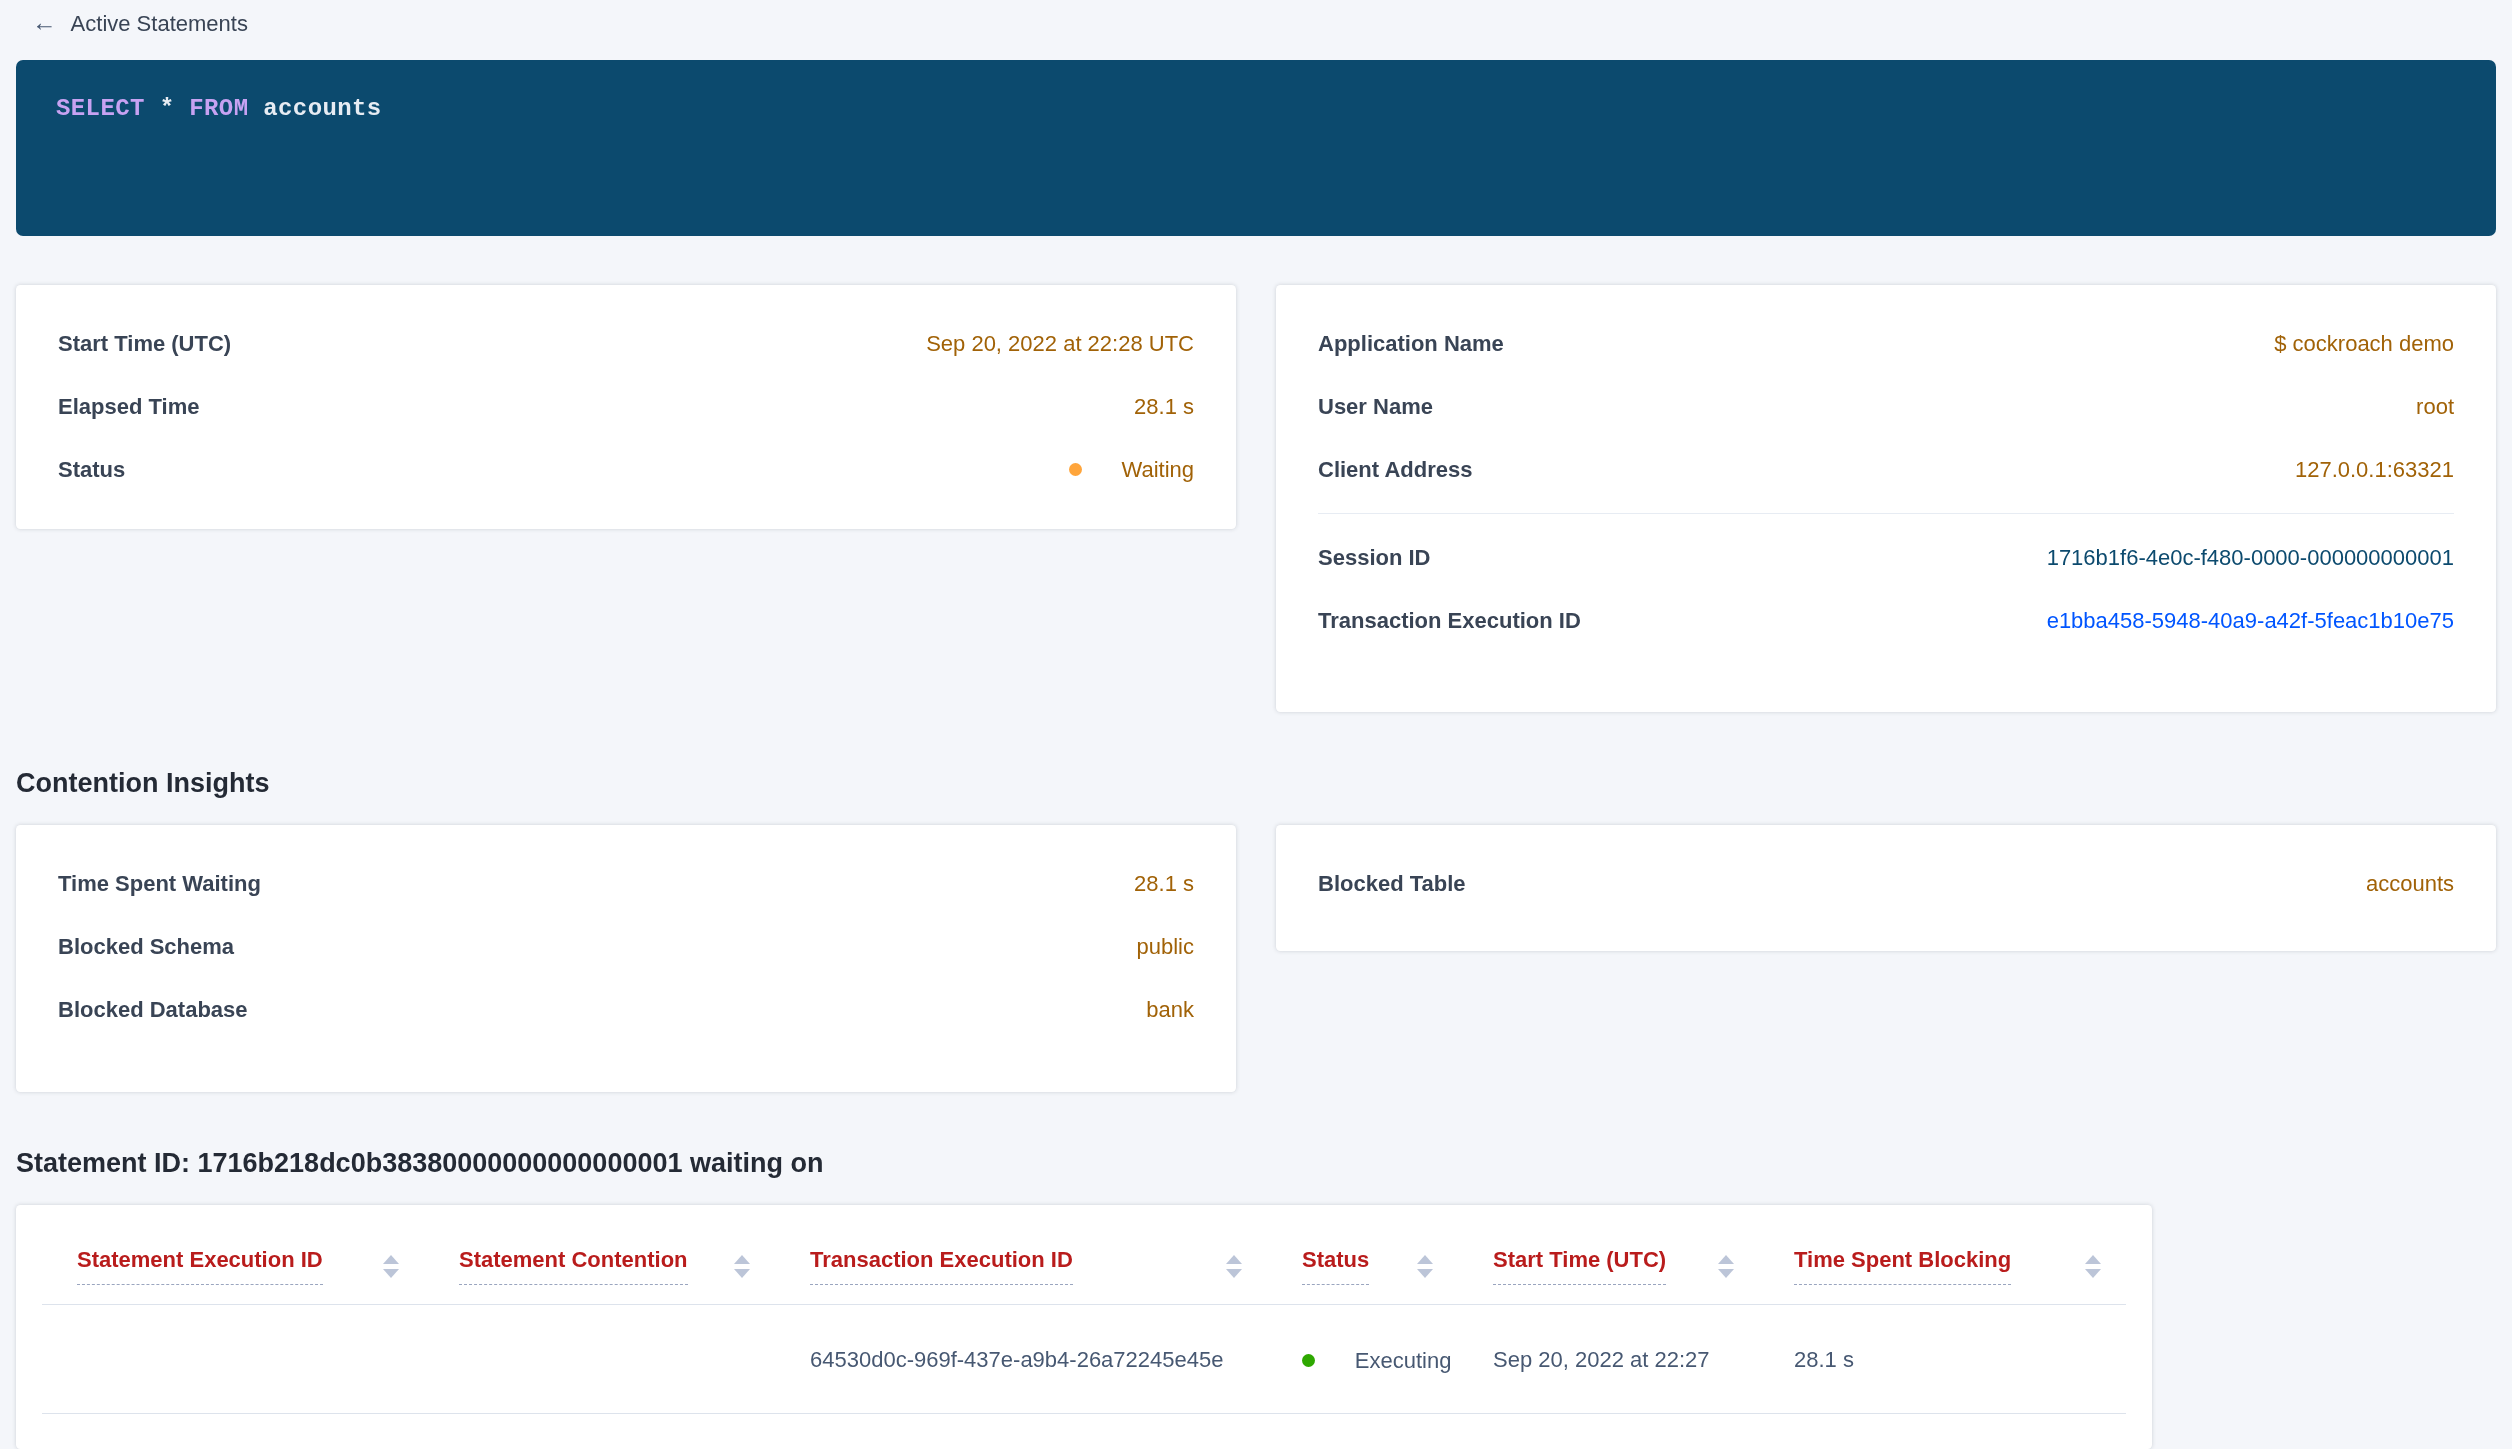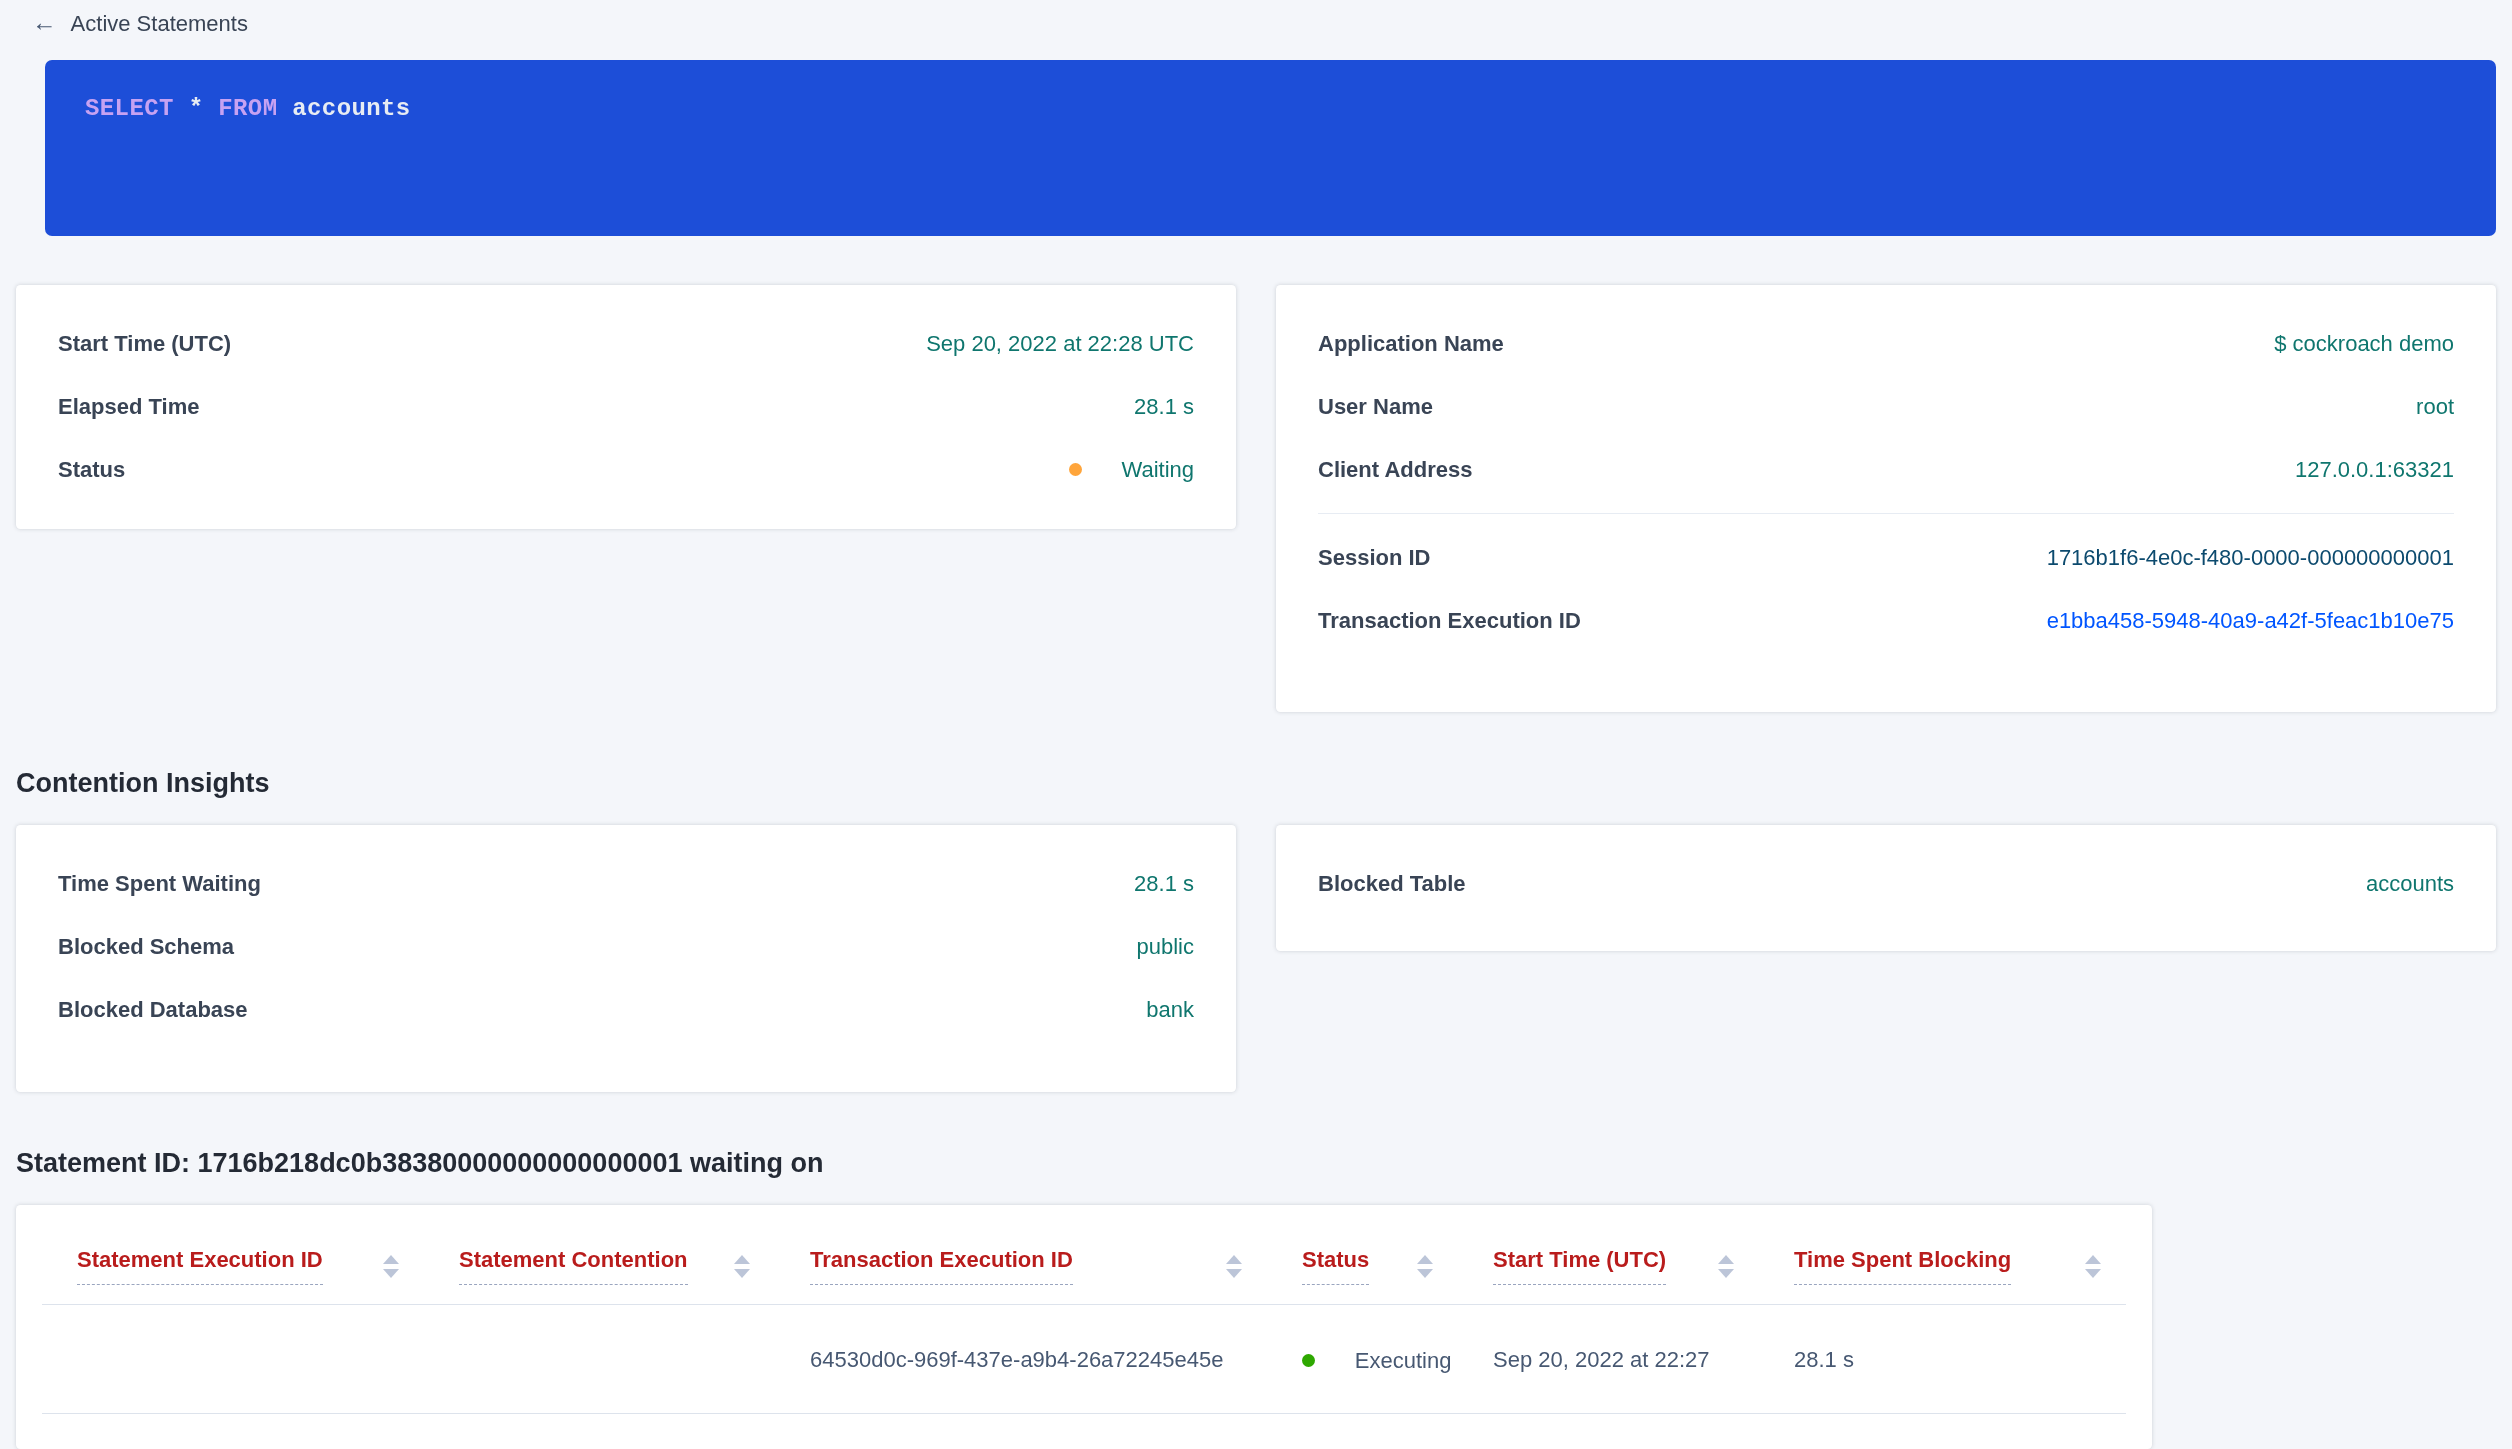--- a/index.html
+++ b/index.html
@@ -57,21 +57,21 @@
     border-radius: 4.4px;
     box-shadow: 0 0 4.4px rgba(36, 42, 53, 0.18);
     padding: 28px 42px;
   }
   .info-row {
     display: flex; justify-content: space-between; align-items: center;
     padding: 18.4px 0;
     font-size: 22px;
   }
   .info-label { font-weight: 700; color: #394455; }
-  .info-value { color: #0f766e; text-align: right; }
+  .info-value { color: #a16207; text-align: right; }
   .info-value.link { color: #0055ff; cursor: pointer; text-decoration: none; }
   .card-divider { border: none; border-top: 0.9px solid #e7ecf3; margin: 12.3px 0; }
   .pad-bottom-lg { padding-bottom: 60px; }
   .pad-bottom-md { padding-bottom: 51px; }
 
   .dot {
     display: inline-block;
     width: 13px; height: 13px; border-radius: 50%;
     margin-right: 8.8px; vertical-align: -0.9px;
   }
@@ -135,21 +135,21 @@
 <body>
 
 <div class="page">
 
   <a class="back-link">
     <span class="arrow">←</span>
     <span>Active Statements</span>
   </a>
 
 
-  <div class="sql-box" style="background-color: #1d4ed8; margin-left: 29px;">
+  <div class="sql-box" style="background-color: #0c4a6e;">
     <code><span class="sql-keyword" style="color: rgb(199, 162, 242);">SELECT </span><span>* </span><span class="sql-keyword" style="color: rgb(199, 162, 242);">FROM </span><span>accounts</span></code>
   </div>
 
   <div class="cards-row">
 
     <div class="card">
       <div class="info-row">
         <span class="info-label">Start Time (UTC)</span>
         <span class="info-value">Sep 20, 2022 at 22:28 UTC</span>
       </div>

